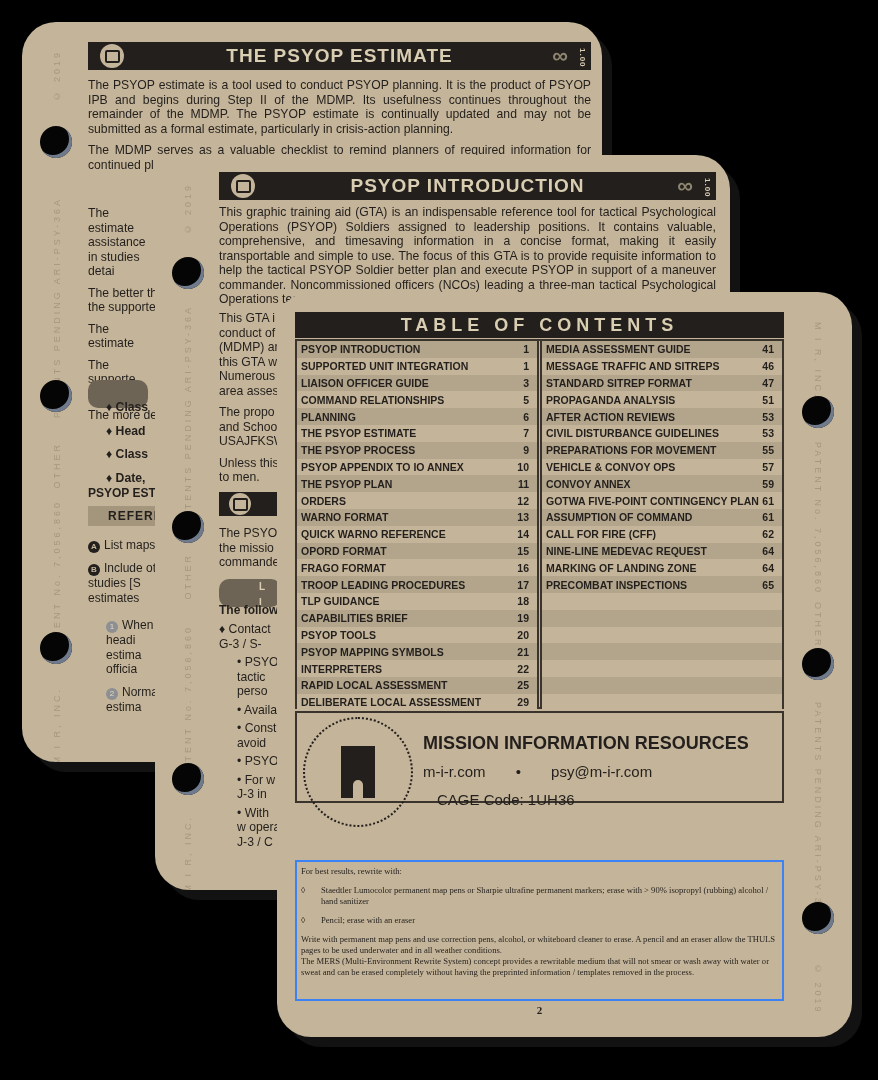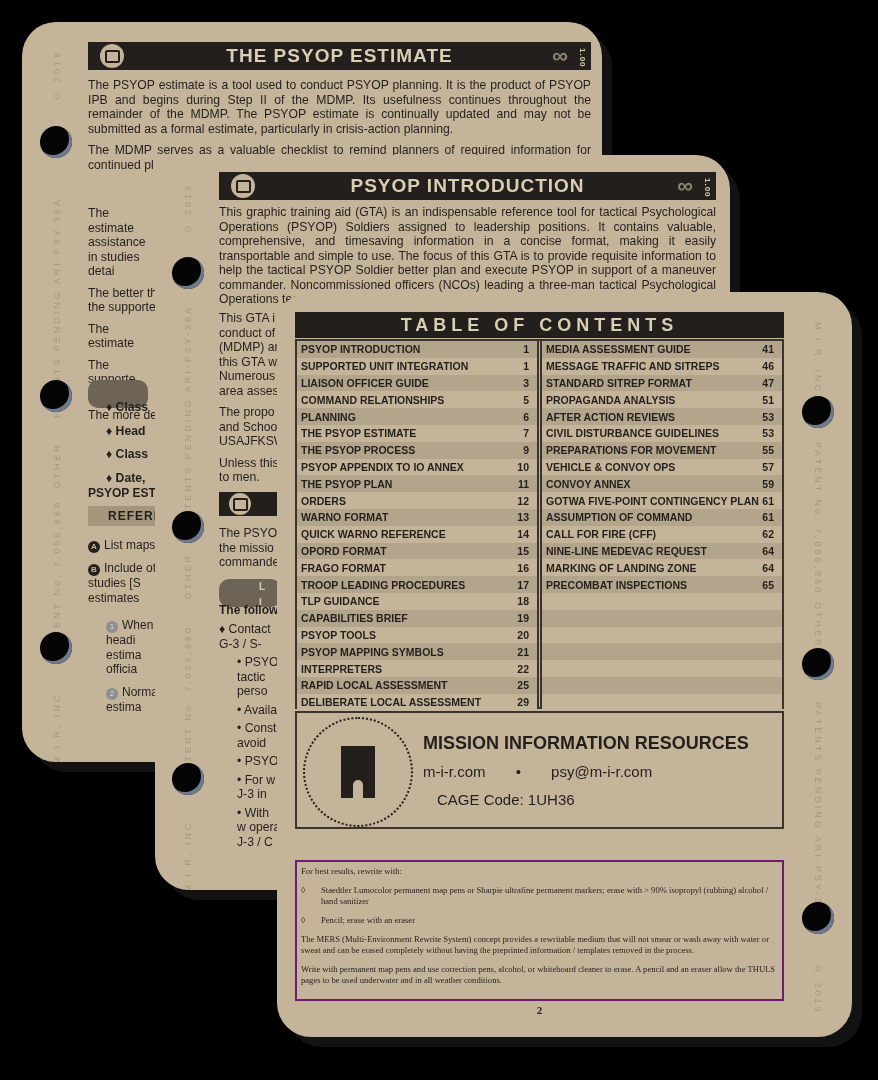--- a/index.html
+++ b/index.html
@@ -22,29 +22,29 @@
   .pill{position:absolute;background:#6e6455;border-radius:10px;height:28px;color:#d9cdb2;font-size:10px;font-weight:bold;letter-spacing:6px;padding-left:70px;line-height:16px;}
   .blist{position:absolute;font-size:12.2px;line-height:14.5px;}
   .blist .row{margin-bottom:9px;font-weight:bold;}
   .toc-title{position:absolute;left:18px;top:20px;width:489px;height:26px;background:#231f1c;color:#d9cdb2;font-weight:bold;font-size:18px;letter-spacing:5px;text-align:center;line-height:26px;}
   .toc{position:absolute;left:18px;top:47px;width:489px;height:370px;border:2px solid #3a342d;box-sizing:border-box;display:flex;}
   .toc .col{flex:1;}
   .toc .col.l{border-right:5px double #3a342d;}
   .toc .r{height:16.8px;display:flex;justify-content:space-between;align-items:center;padding:0 8px 0 4px;font-size:10.5px;font-weight:bold;}
   .toc .r:nth-child(odd){background:#b2a58c;}
   .toc .r:nth-child(even){background:#c4b59a;}
-  .mir{position:absolute;left:18px;top:419px;width:489px;height:118px;border:2px solid #3a342d;box-sizing:border-box;}
+  .mir{position:absolute;left:18px;top:419px;width:489px;height:92px;border:2px solid #3a342d;box-sizing:border-box;}
   .logo{position:absolute;left:6px;top:4px;width:106px;height:106px;border-radius:50%;border:2px dotted #231f1c;display:flex;align-items:center;justify-content:center;}
   .logo .tower{width:34px;height:52px;background:#231f1c;position:relative;}
   .logo .tower:after{content:"";position:absolute;left:12px;bottom:0;width:10px;height:18px;background:#c4b59a;border-radius:5px 5px 0 0;}
   .mir .name{position:absolute;left:126px;top:20px;font-size:18px;font-weight:bold;}
   .mir .links{position:absolute;left:126px;top:50px;font-size:15px;}
   .mir .cage{position:absolute;left:140px;top:78px;font-size:15px;}
   .rw-title{position:absolute;left:18px;top:539px;width:489px;height:28px;background:#231f1c;color:#d9cdb2;font-weight:bold;font-size:18px;letter-spacing:5px;text-align:center;line-height:28px;}
-  .rw{position:absolute;left:18px;top:568px;width:489px;height:141px;border:2px solid #701a75;box-sizing:border-box;font-family:"Liberation Serif",serif;font-size:8.6px;line-height:11px;padding:4px 4px;}
+  .rw{position:absolute;left:18px;top:568px;width:489px;height:141px;border:2px solid #3b82f6;box-sizing:border-box;font-family:"Liberation Serif",serif;font-size:8.6px;line-height:11px;padding:4px 4px;}
   .rw p{margin:0 0 8px 0;}
   .rw .b{display:flex;margin-bottom:8px;}
   .rw .b span:first-child{width:20px;flex:none;}
   .pgnum{position:absolute;left:0;width:525px;top:712px;text-align:center;font-family:"Liberation Serif",serif;font-weight:bold;font-size:11px;}
   .letter{display:inline-block;width:12px;height:12px;border-radius:50%;background:#231f1c;color:#c4b59a;font-size:8px;text-align:center;line-height:12px;font-weight:bold;margin-right:4px;}
   .num{display:inline-block;width:12px;height:12px;border-radius:50%;background:#8d8f93;color:#e0d6c2;font-size:8px;text-align:center;line-height:12px;margin-right:4px;}
 </style>
 </head>
 <body>
 
@@ -351,17 +351,17 @@
   <div class="rw">
     <p>For best results, rewrite with:</p>
     <div class="b">
         <span>◊</span>
         <span>Staedtler Lumocolor permanent map pens or Sharpie ultrafine permanent markers; erase with &gt; 90% isopropyl (rubbing) alcohol / hand sanitizer</span>
       </div>
     <div class="b">
         <span>◊</span>
         <span>Pencil; erase with an eraser</span>
       </div>
+    <p style="margin:0;">Write with permanent map pens and use correction pens, alcohol, or whiteboard cleaner to erase. A pencil and an eraser allow the THULS pages to be used underwater and in all weather conditions.</p>
     <p>The MERS (Multi-Environment Rewrite System) concept provides a rewritable medium that will not smear or wash away with water or sweat and can be erased completely without having the preprinted information / templates removed in the process.</p>
-    <p style="margin:0;">Write with permanent map pens and use correction pens, alcohol, or whiteboard cleaner to erase. A pencil and an eraser allow the THULS pages to be used underwater and in all weather conditions.</p>
   </div>
   <div class="pgnum">2</div>
 </div>
 
 </body></html>

